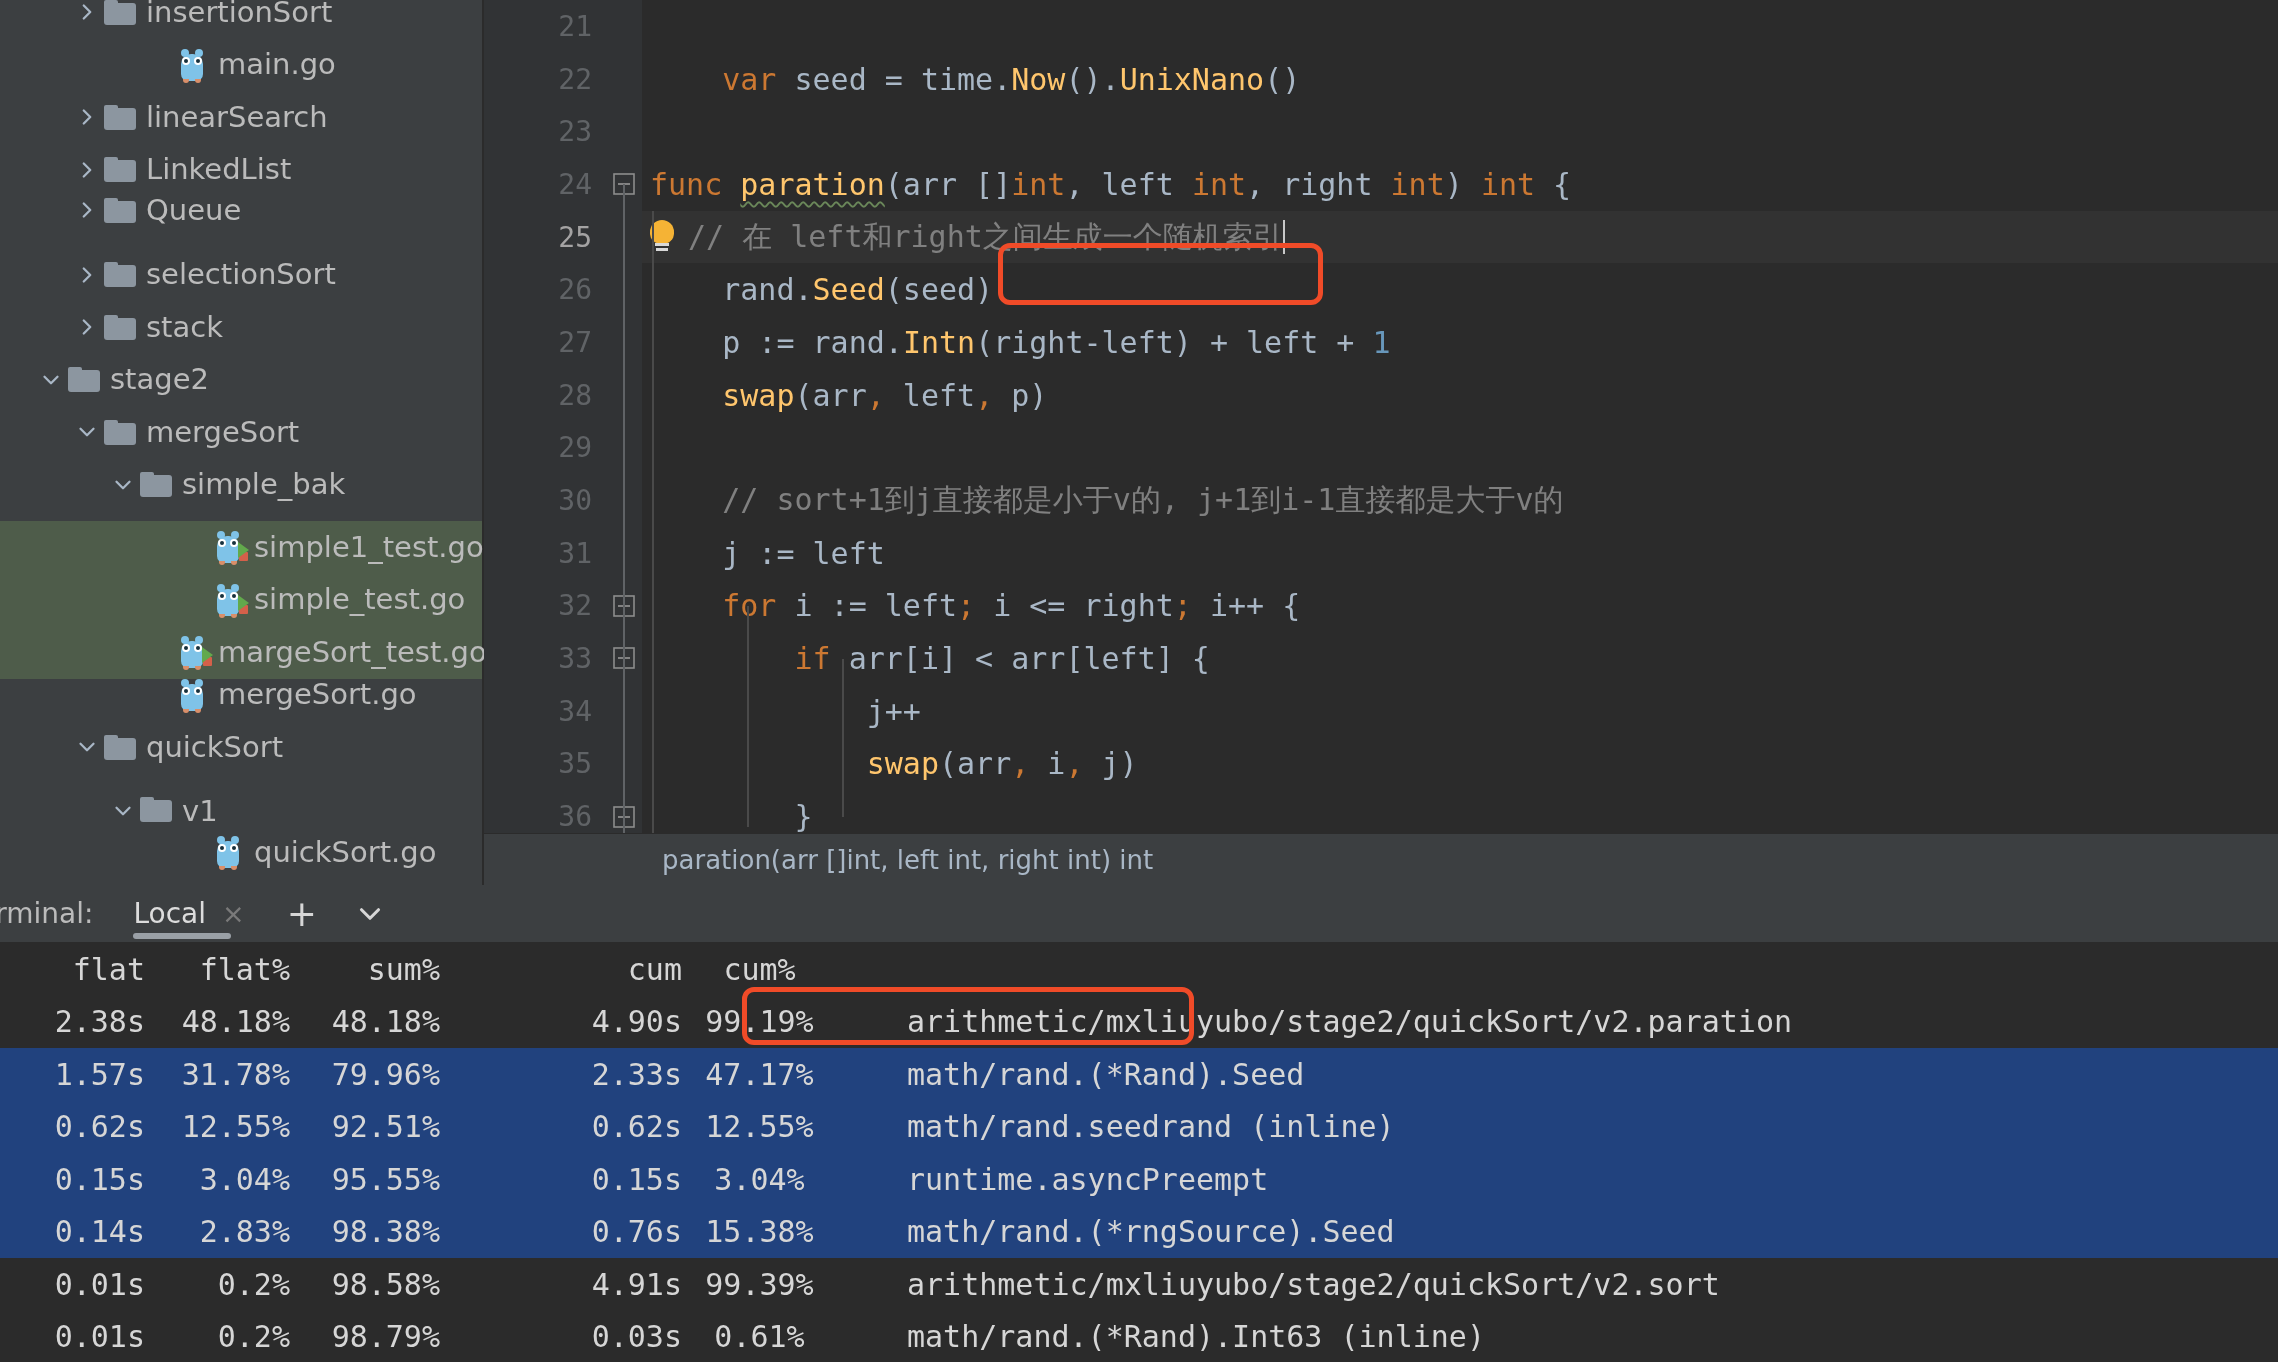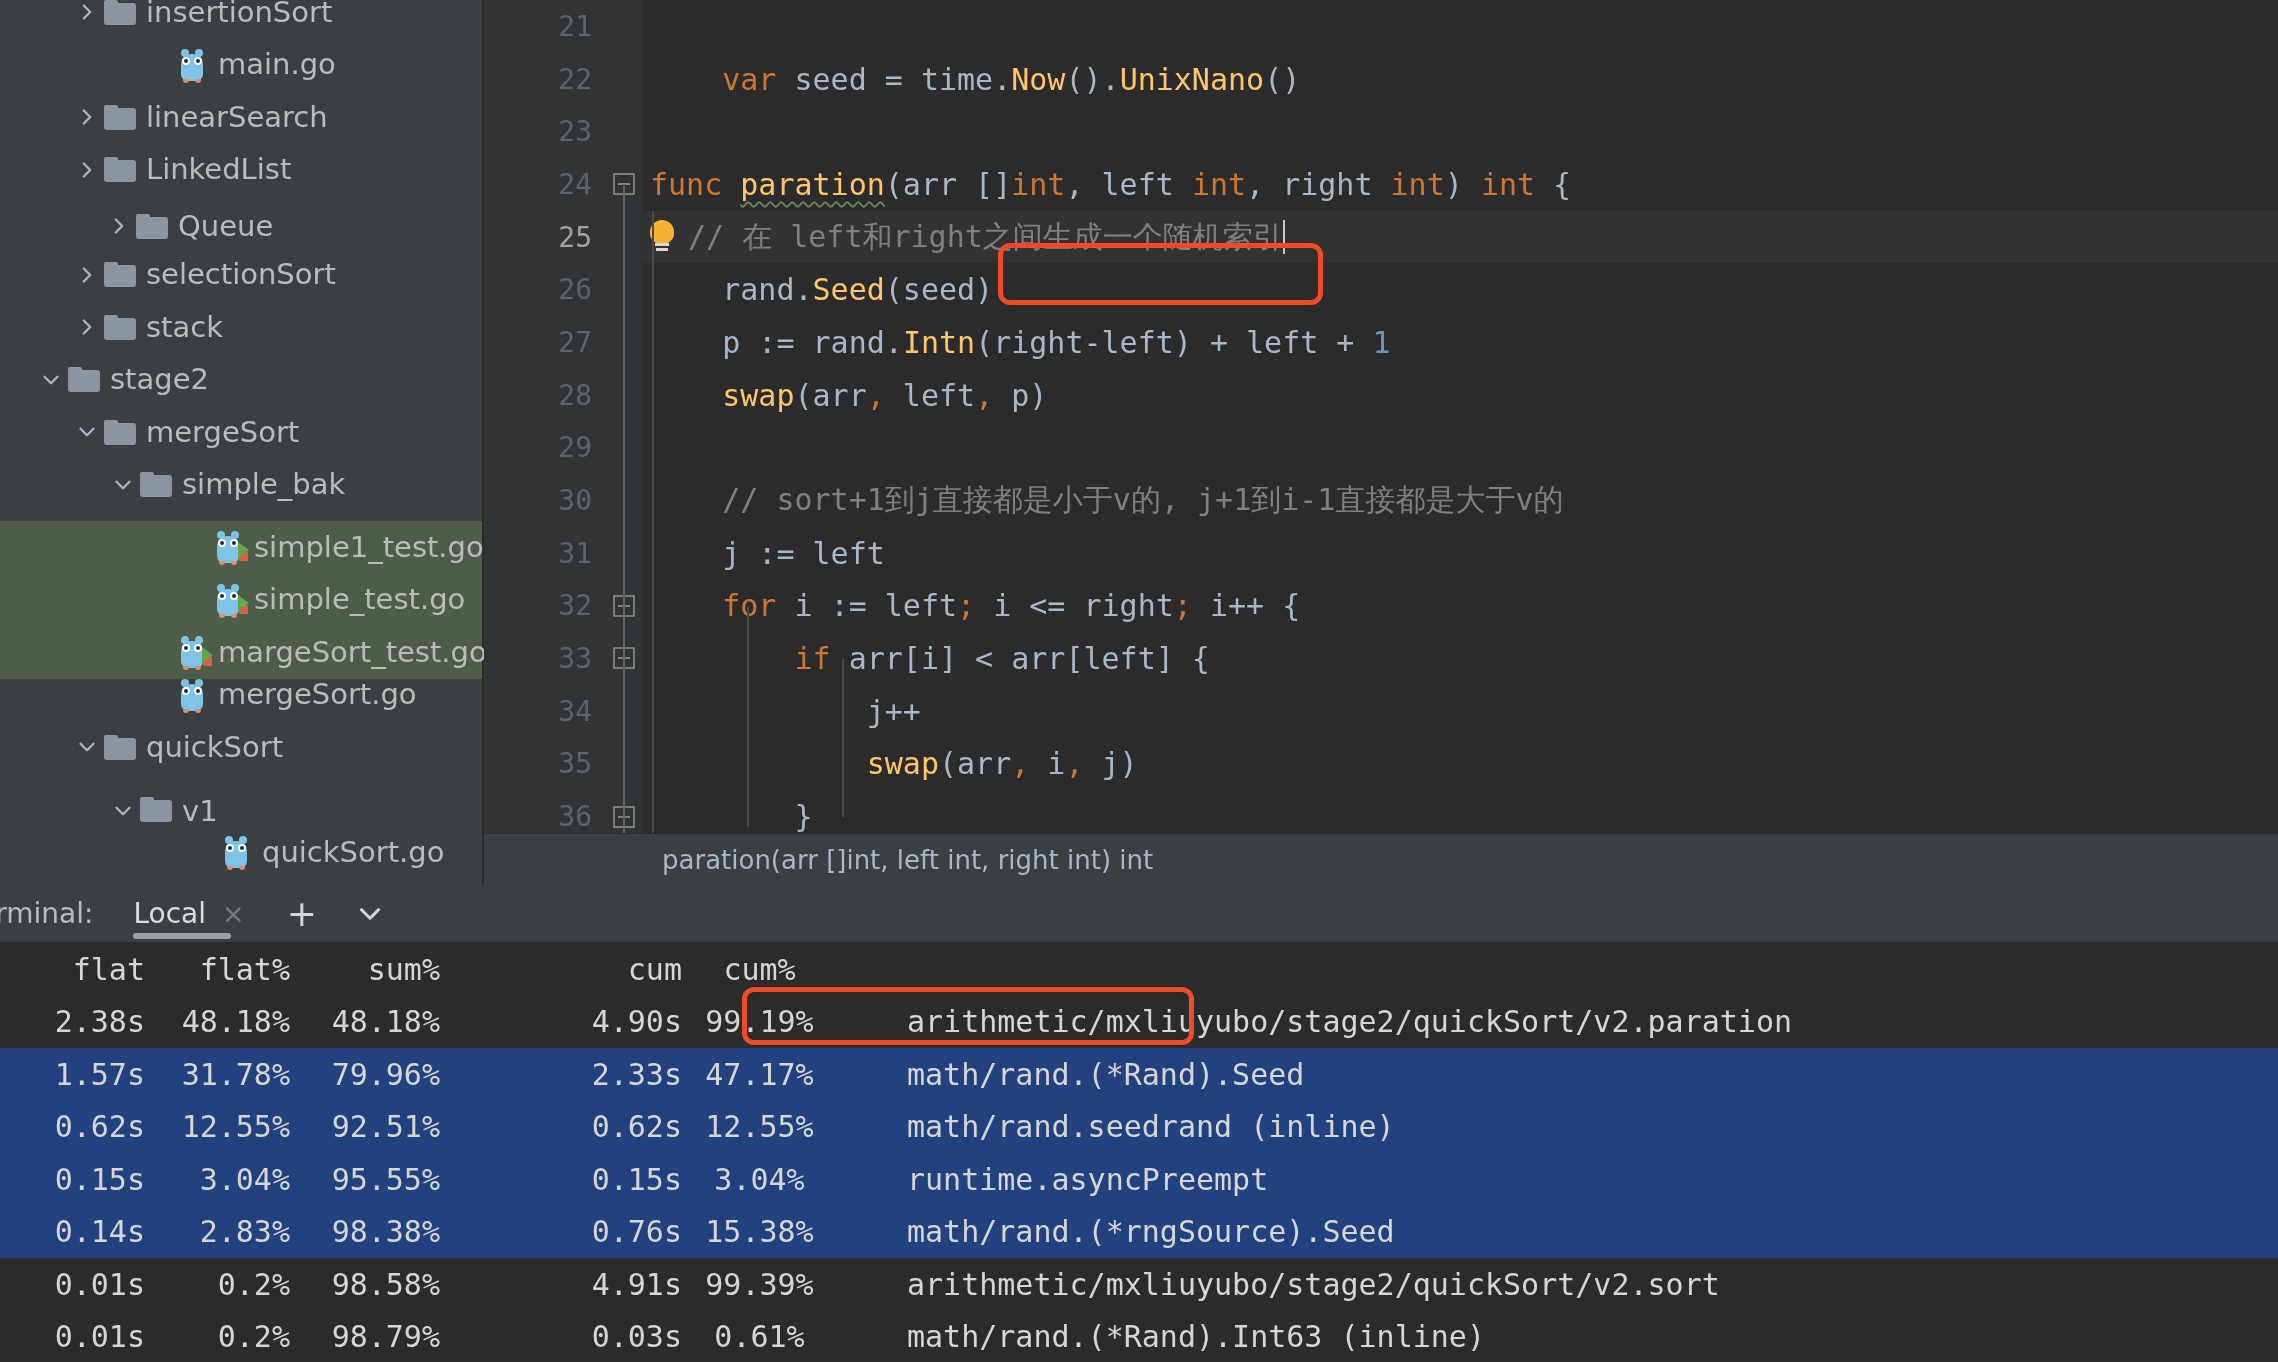--- a/index.html
+++ b/index.html
@@ -259,21 +259,21 @@
           <span class="chev">
             <svg width="26" height="26" viewBox="0 0 24 24" fill="none" stroke="#a9b7c6" stroke-width="2.1" stroke-linecap="round" stroke-linejoin="round">
               <polyline points="9 6 15 12 9 18"></polyline>
             </svg>
           </span>
           <span class="ficon">
             <span class="folder"></span>
           </span>
           <span class="lbl">LinkedList</span>
         </div>
-        <div class="tree-row" style="position: absolute; left: 0px; right: 2px; top: 200px; padding-left: 32px;">
+        <div class="tree-row" style="position: absolute; left: 0px; right: 2px; top: 184px;">
           <span style="width: 72px; min-width: 72px;"></span>
           <span class="chev">
             <svg width="26" height="26" viewBox="0 0 24 24" fill="none" stroke="#a9b7c6" stroke-width="2.1" stroke-linecap="round" stroke-linejoin="round">
               <polyline points="9 6 15 12 9 18"></polyline>
             </svg>
           </span>
           <span class="ficon">
             <span class="folder"></span>
           </span>
           <span class="lbl">Queue</span>
@@ -421,21 +421,21 @@
           <span class="chev">
             <svg width="26" height="26" viewBox="0 0 24 24" fill="none" stroke="#a9b7c6" stroke-width="2.1" stroke-linecap="round" stroke-linejoin="round">
               <polyline points="6 9 12 15 18 9"></polyline>
             </svg>
           </span>
           <span class="ficon">
             <span class="folder"></span>
           </span>
           <span class="lbl">v1</span>
         </div>
-        <div class="tree-row" style="position: absolute; left: 0px; right: 2px; top: 826px; padding-left: 8px;">
+        <div class="tree-row" style="position: absolute; left: 0px; right: 2px; top: 826px;">
           <span style="width: 180px; min-width: 180px;"></span>
           <span class="chev empty"></span>
           <span class="ficon">
             <span class="gopher">
               <span class="ear-l"></span>
               <span class="ear-r"></span>
               <span class="body"></span>
               <span class="eye-l"></span>
               <span class="eye-r"></span>
               <span class="feet"></span>

